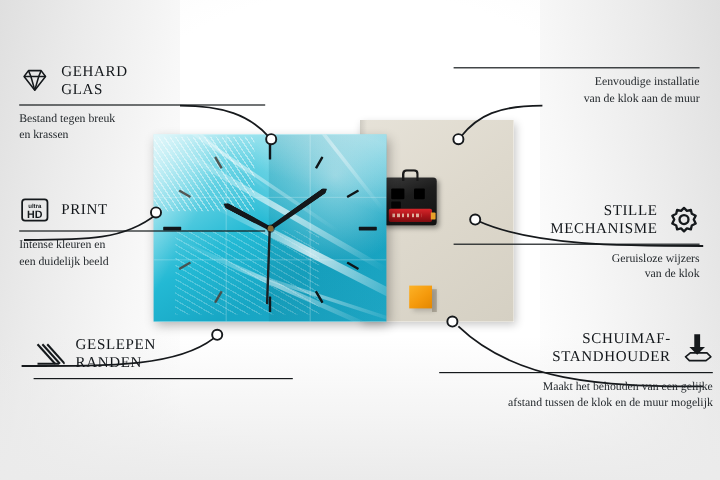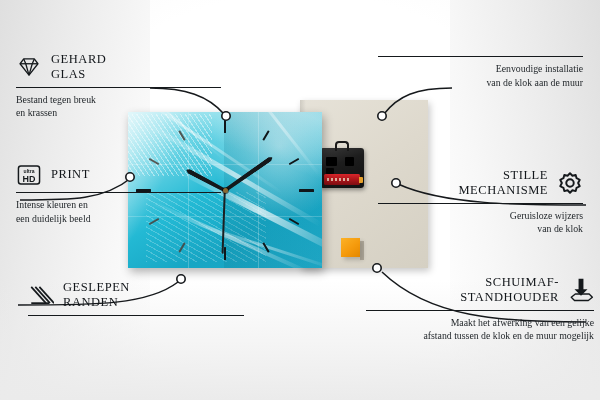--- a/index.html
+++ b/index.html
@@ -306,17 +306,17 @@
       <div>
         <div class="co-title">SCHUIMAF-</div>
         <div class="co-title">STANDHOUDER</div>
       </div>
       <svg class="co-icon" viewBox="0 0 32 32">
         <path d="M13 2 H19 V15 H24 L16 23 L8 15 H13 Z" fill="#15191c"></path>
         <path d="M4 25 L9 21 H26 L30 25 L25 29 H8 Z" fill="none" stroke="#15191c" stroke-width="1.7" stroke-linejoin="round"></path>
       </svg>
     </div>
     <div class="co-rule"></div>
-    <div class="co-sub">Maakt het afwerking van een gelijke</div>
+    <div class="co-sub">Maakt het behouden van een gelijke</div>
     <div class="co-sub">afstand tussen de klok en de muur mogelijk</div>
   </div>
 
 </div>
 
 </body></html>

